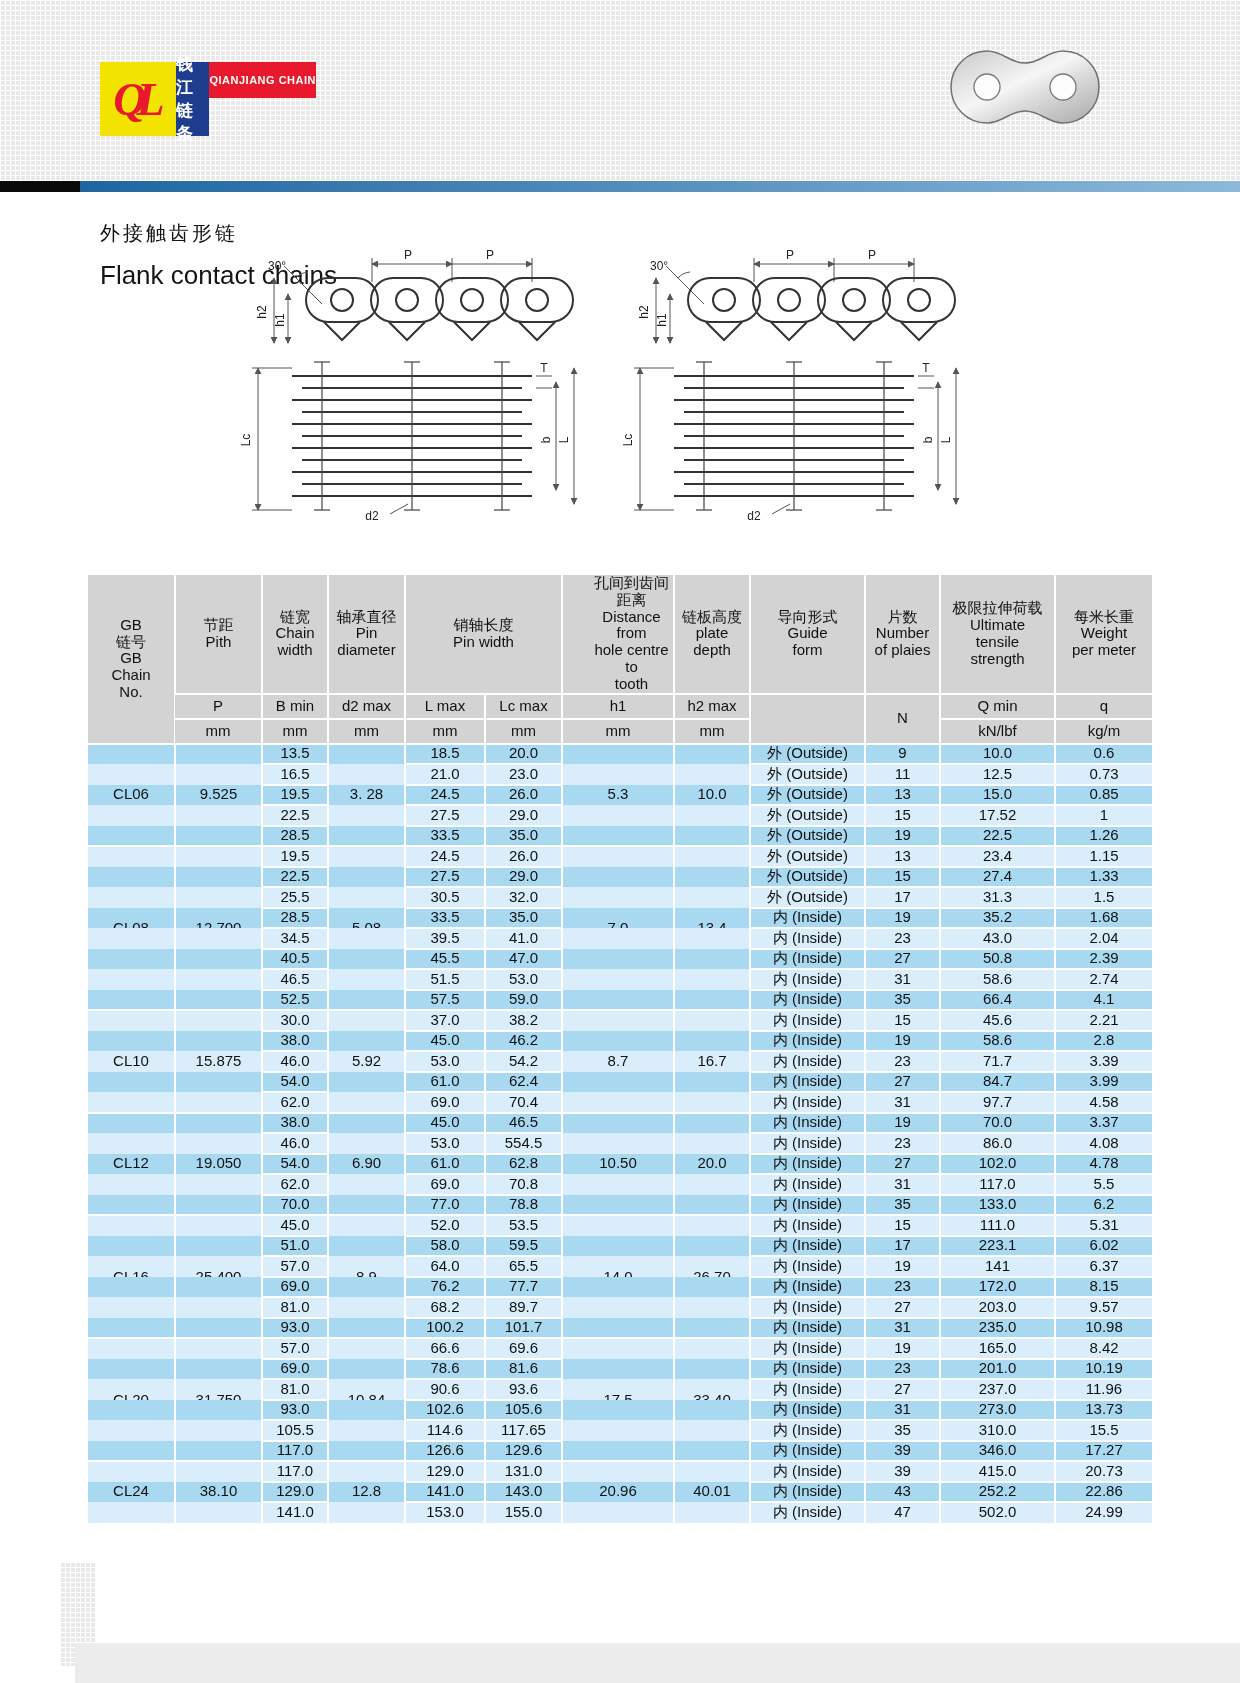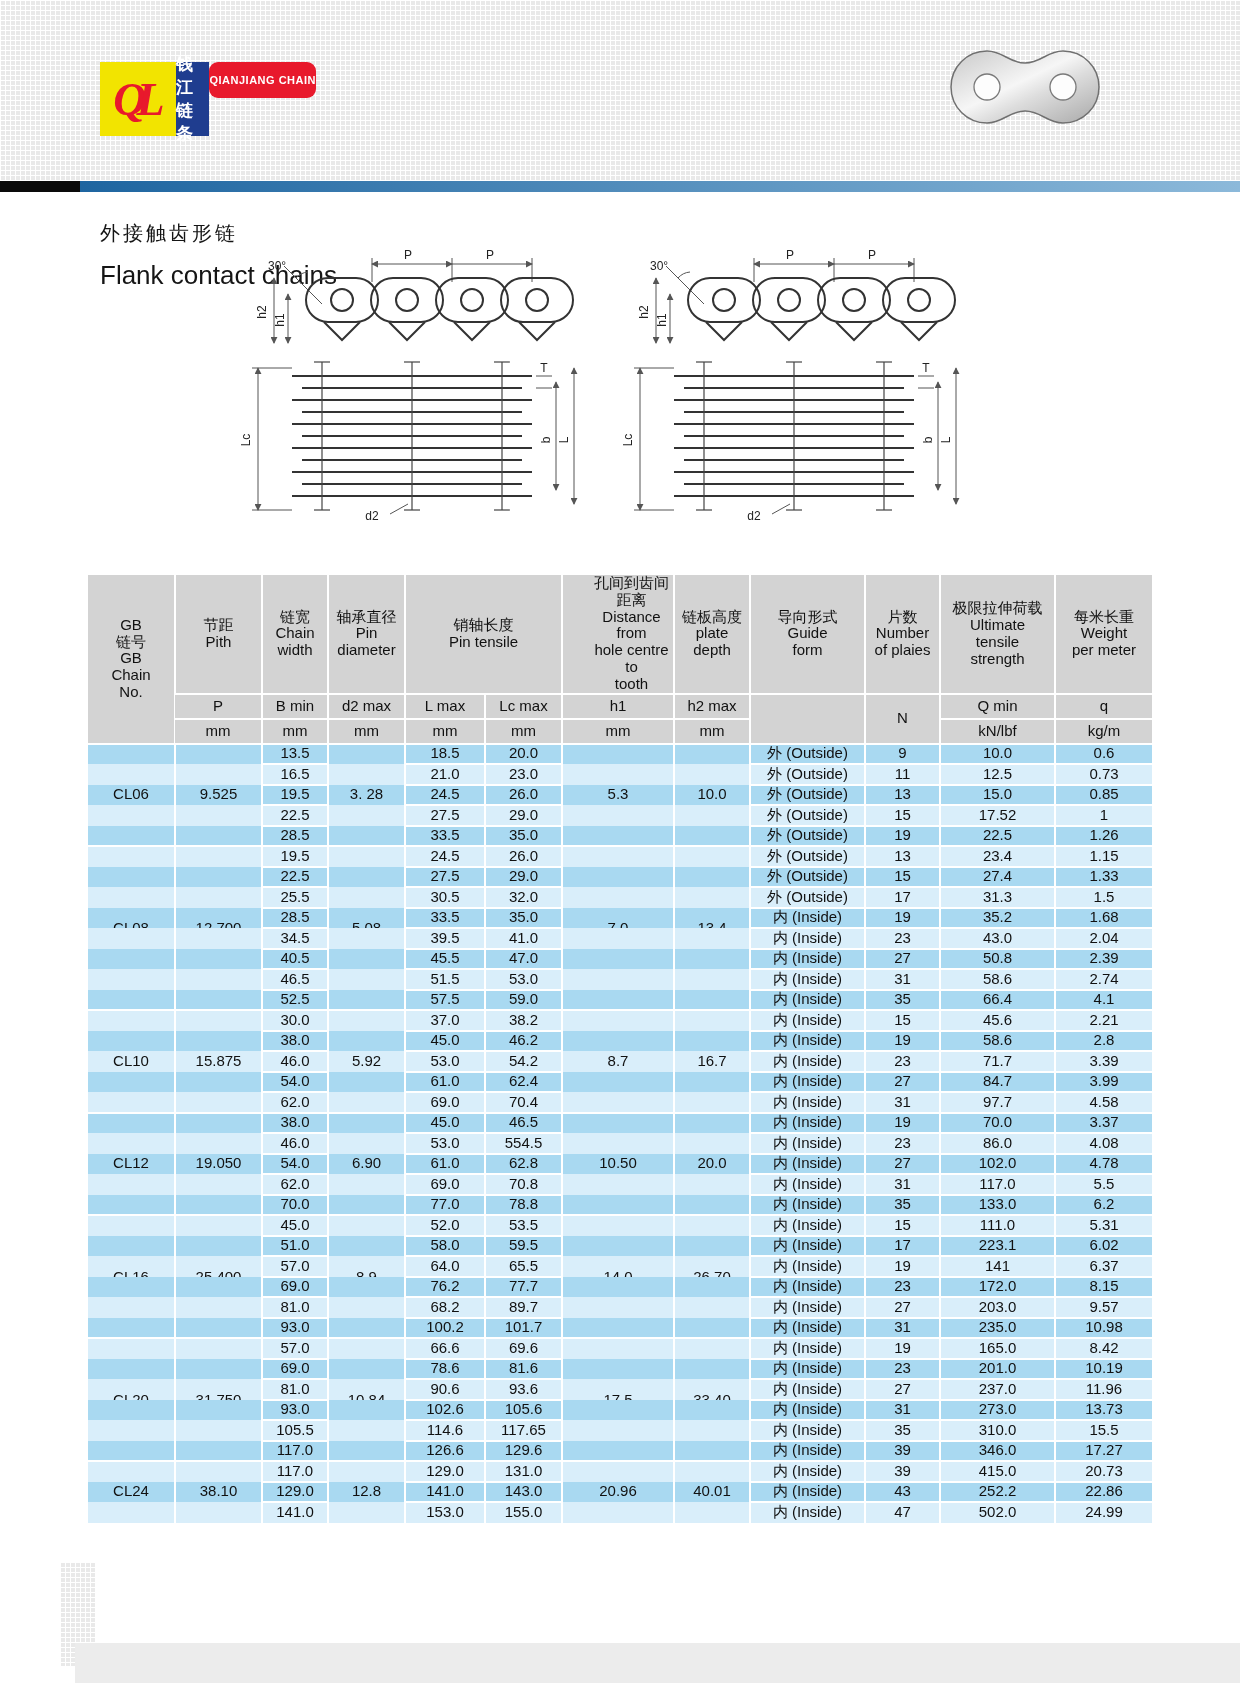--- a/index.html
+++ b/index.html
@@ -20,21 +20,21 @@
                background:linear-gradient(to right, var(--bar-blue-1,#1e65a0), var(--bar-blue-2,#8cb9da)); }
 
   .logo { position:absolute; left:100px; top:62px; width:216px; height:62px; display:flex; }
   .logo-yellow { width:76px; height:74px; background:var(--logo-yellow,#f2e400); display:flex; align-items:center; justify-content:center; }
   .logo-monogram { font-family:"Liberation Serif", serif; font-style:italic; font-weight:bold; font-size:46px;
                    color:var(--logo-red,#d8101f); letter-spacing:-10px; padding-right:8px; }
   .logo-right { width:140px; height:74px; display:flex; flex-direction:row; }
   .logo-cn { flex:1; background:var(--logo-blue,#1f3d8f); color:#fff; font-size:17px; font-weight:bold;
              letter-spacing:3px; display:flex; align-items:center; justify-content:center; }
   .logo-en { height:36px; background:var(--logo-red,#e8192c); color:#fff; font-size:11px; font-weight:bold;
-             display:flex; align-items:center; justify-content:center; letter-spacing:0.5px;border-radius:9px; }
+             display:flex; align-items:center; justify-content:center; letter-spacing:0.5px; }
 
   .plate-img { position:absolute; left:947px; top:48px; width:156px; height:78px; }
 
   .title-cn { position:absolute; left:100px; top:220px; font-size:20px; letter-spacing:3px; color:#151515; }
   .title-en { position:absolute; left:100px; top:260px; font-size:26px; color:#151515; }
 
   .diagram { position:absolute; top:248px; width:368px; height:278px; }
   .diagram.left { left:222px; }
   .diagram.right { left:604px; }
   .diagram svg { width:100%; height:100%; }
@@ -284,21 +284,21 @@
 No.</td>
         <td class="pre">节距
 Pith</td>
         <td class="pre">链宽
 Chain
 width</td>
         <td class="pre">轴承直径
 Pin
 diameter</td>
         <td colspan="2" class="pre">销轴长度
-Pin tensile</td>
+Pin width</td>
         <td class="pre hsmall">孔间到齿间距离
 Distance from
 hole centre to
 tooth</td>
         <td class="pre">链板高度
 plate
 depth</td>
         <td class="pre">导向形式
 Guide
 form</td>

